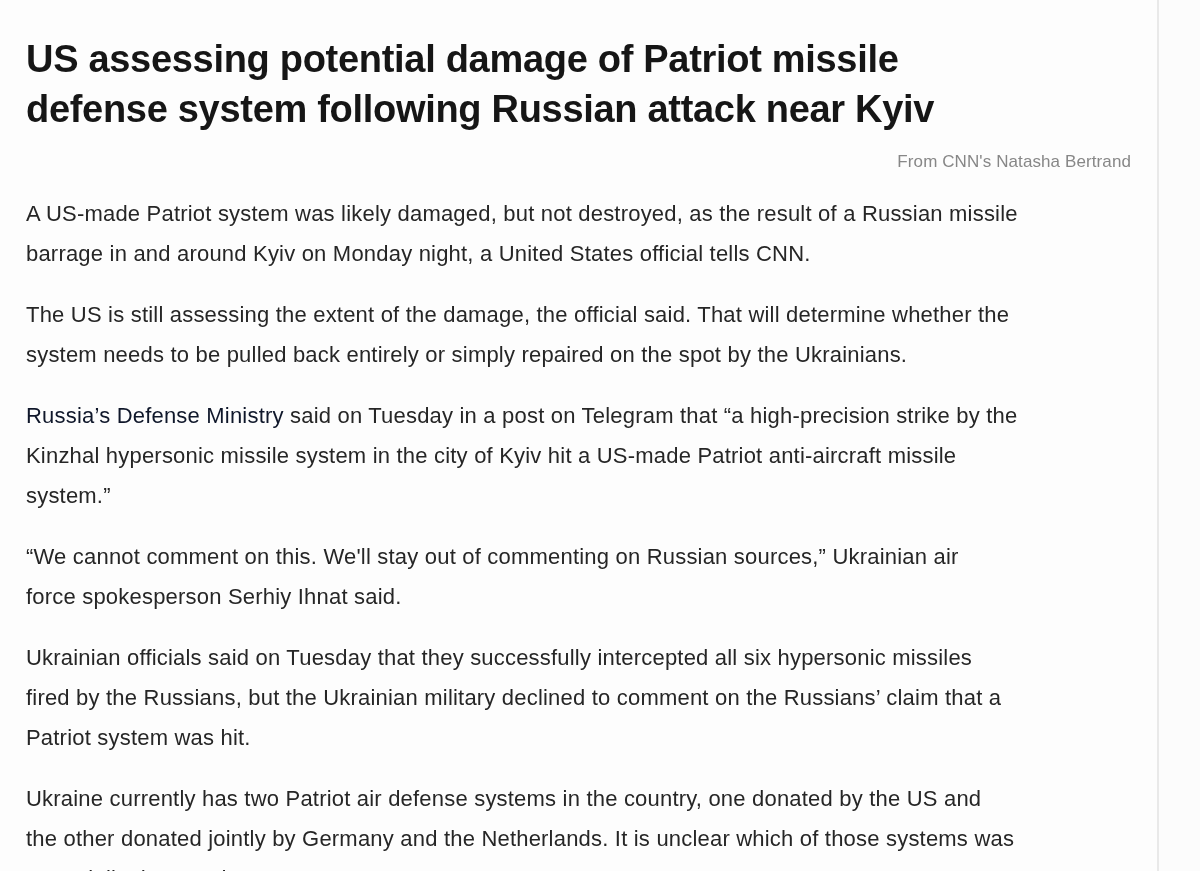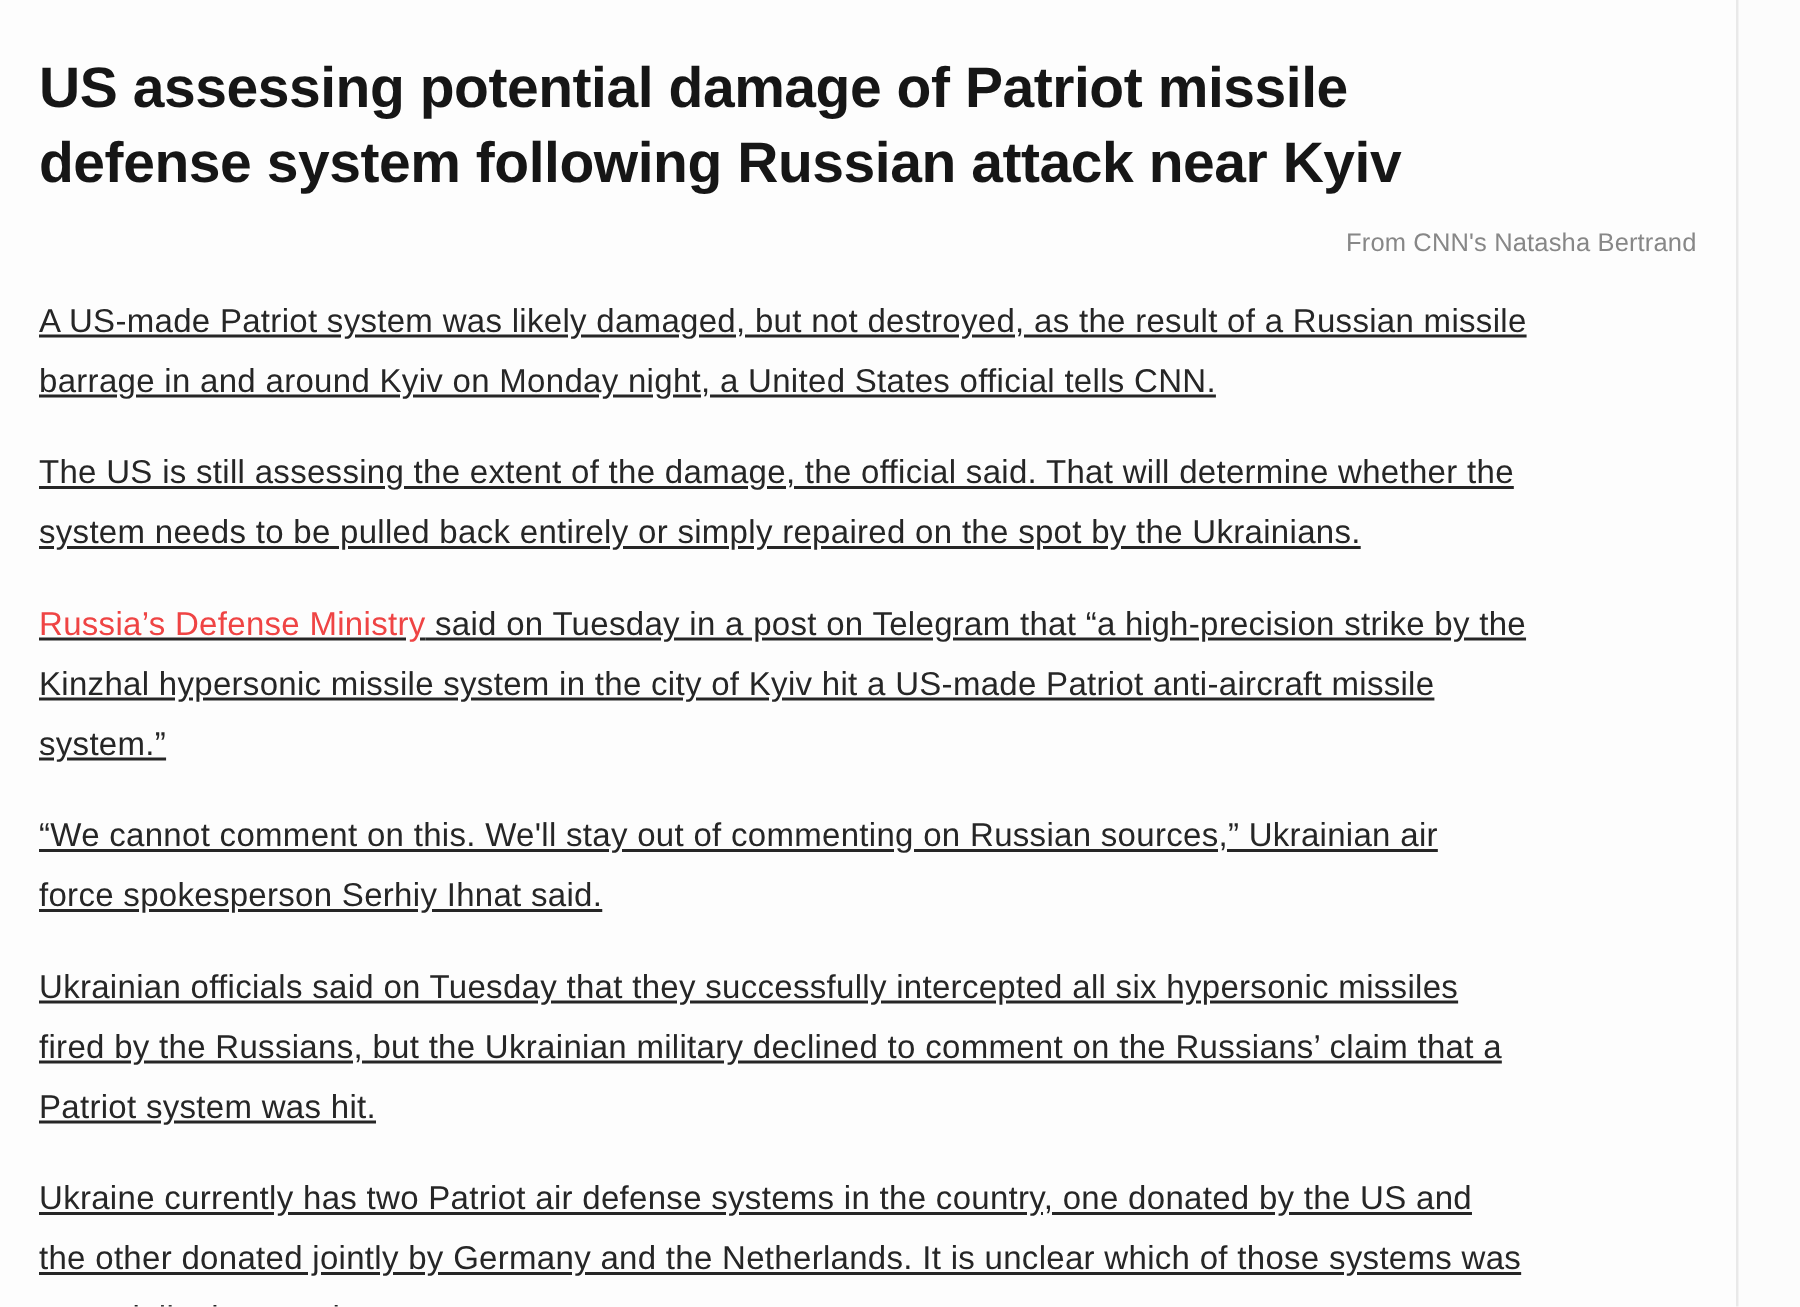--- a/index.html
+++ b/index.html
@@ -38,24 +38,23 @@
     letter-spacing: 0.1px;
     text-align: right;
   }
   p.para {
     margin: 0 0 21px 0;
     font-size: 22px;
     line-height: 40px;
     letter-spacing: 0.2px;
     color: #262626;
     white-space: pre-line;
-    text-decoration: underline;
   }
   a.inline-link {
-    color: #ef4444;
+    color: #0f172a;
     text-decoration: none;
     cursor: pointer;
   }
   .right-divider {
     position: fixed;
     left: 1157px;
     top: 0;
     width: 2px;
     height: 871px;
     background: #e9e9e9;

